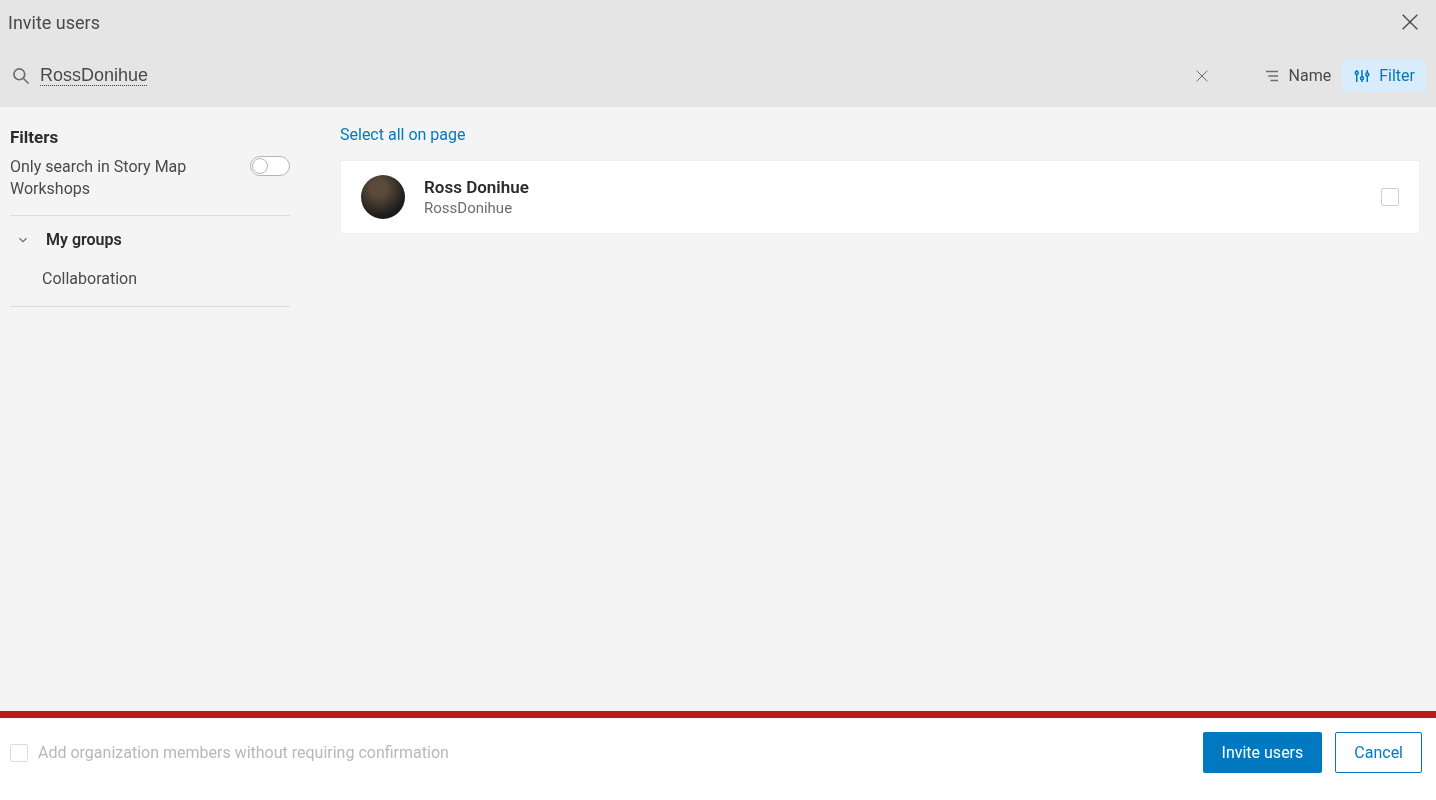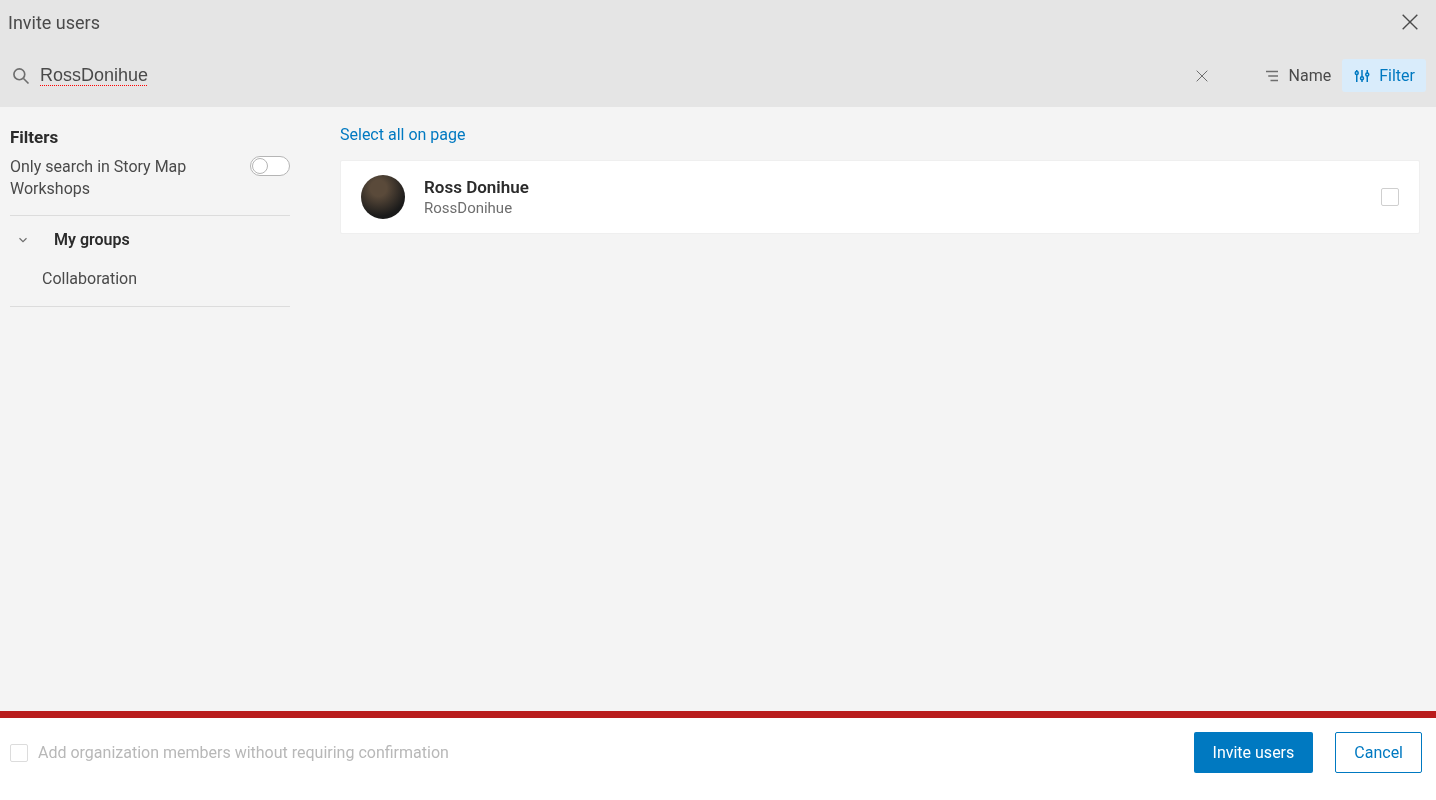--- a/index.html
+++ b/index.html
@@ -147,21 +147,21 @@
     left:1px; top:1px;
     width:16px; height:16px;
     border-radius:50%;
     border:1px solid #b5b5b5;
     background:#fff;
     box-sizing:border-box;
   }
   .group-header {
     display:flex;
     align-items:center;
-    gap:24px;
+    gap:16px;
     padding: 14px 2px 12px 6px;
     font-size:16px;
     font-weight:600;
     color:#2b2b2b;
     cursor:pointer;
   }
   .group-item {
     padding: 8px 0 8px 32px;
     font-size:16px;
     color:#4a4a4a;
@@ -239,21 +239,21 @@
     border:1px solid transparent;
   }
   .btn-primary {
     background:#0079c1;
     color:#fff;
   }
   .btn-secondary {
     background:#fff;
     color:#0079c1;
     border:1px solid #0079c1;
-    margin-left:22px;
+    margin-left:13px;
   }
 </style>
 </head>
 <body>
 
 <div class="modal">
   <div class="modal-header">
     <div class="modal-title">Invite users</div>
     <div class="close-x">
       <svg width="22" height="22" viewBox="0 0 24 24" fill="none" stroke-width="1.5">

